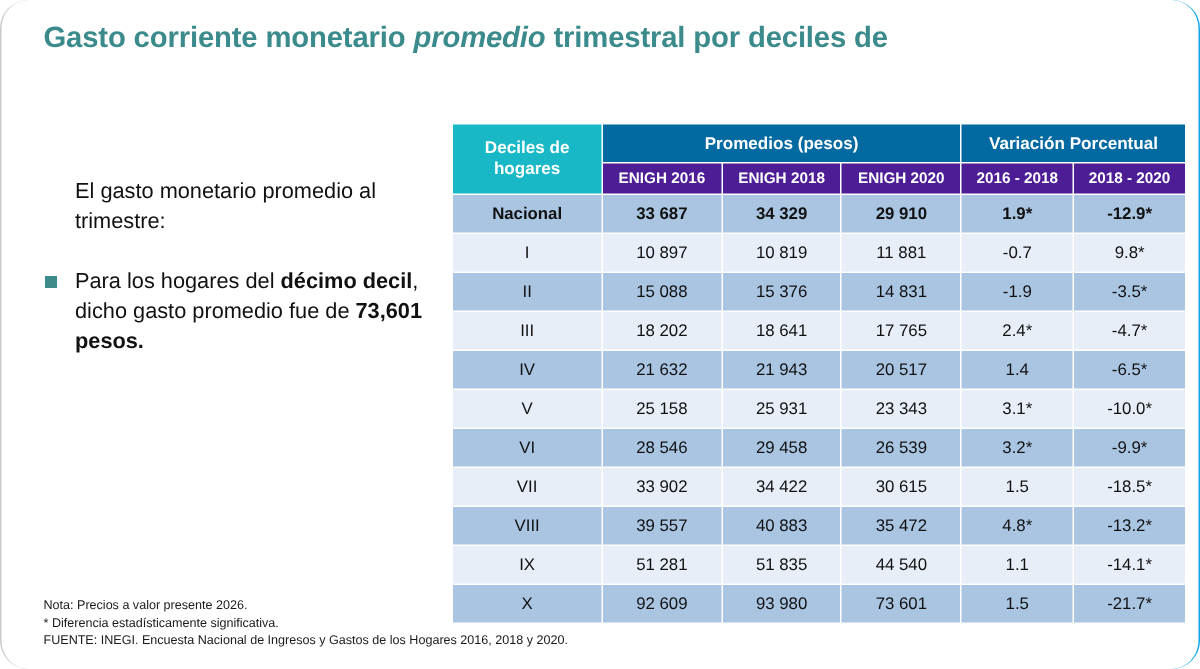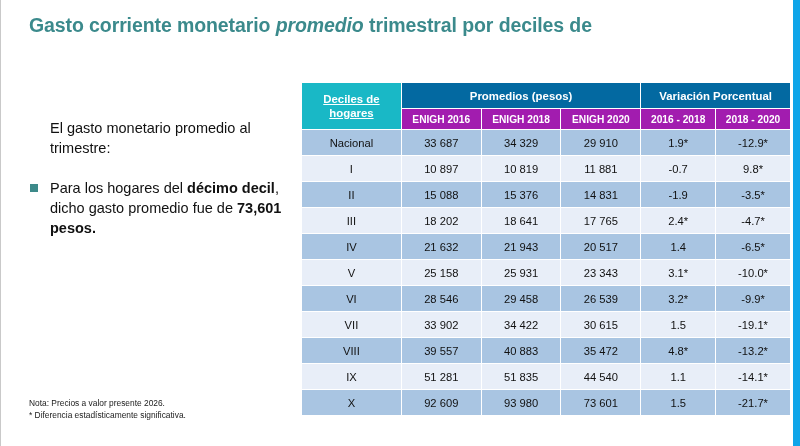--- a/index.html
+++ b/index.html
@@ -7,21 +7,22 @@
     width:800px; height:446px;
     background:#ffffff;
     font-family:"Liberation Sans", sans-serif;
     overflow:hidden;
   }
   #slide {
     position:relative;
     width:800px; height:446px;
     background:#ffffff;
     border-left:1px solid #c9c9c9;
-    border-right:7px solid #0ea5e9;
+    border-right:1px solid #0ea5e9;
+    border-radius:19px;
   }
 
   
   #title {
     position:absolute;
     left:28px; top:12px; width:720px;
     color:#3b8a8c;
     font-size:19.5px;
     font-weight:bold;
     line-height:26px;
@@ -88,36 +89,35 @@
     background:#0369a1;
     color:#ffffff;
     font-weight:bold;
     height:25px;
     font-size:11.4px;
   }
   th.grp.decil {
     background:#19b8c6;
     line-height:14px;
     padding:0 7px;
-    text-decoration:underline;
   }
   th.sub {
-    background:#a21caf;
+    background:#4c1d95;
     color:#ffffff;
     font-weight:bold;
     height:20px;
     font-size:10.2px;
   }
 
   
   tr.dark td { background:#a9c5e2; }
   tr.light td { background:#e8eef8; }
   td { height:25px; color:#111111; }
   td.lbl { font-weight:normal; }
-  tr.total td { font-weight:normal; }
+  tr.total td { font-weight:bold; }
 
   
   col.c0 { width:99px; }
   col.c1 { width:79px; }
   col.c2 { width:79px; }
   col.c3 { width:79px; }
   col.c4 { width:74px; }
   col.c5 { width:74px; }
 </style>
 </head>
@@ -137,20 +137,21 @@
     <div class="bullet">
       <span class="marker"></span>
       <span>Para los hogares del </span><b>décimo decil</b><span>, dicho gasto promedio fue de </span><b>73,601 pesos.</b>
     </div>
 
   </div>
 
   <div id="notes">
     <div>Nota: Precios a valor presente 2026.</div>
     <div>* Diferencia estadísticamente significativa.</div>
+    <div>FUENTE: INEGI. Encuesta Nacional de Ingresos y Gastos de los Hogares 2016, 2018 y 2020.</div>
   </div>
 
   <div id="table">
     <table>
       <colgroup>
         <col class="c0">
           <col class="c1">
           <col class="c2">
           <col class="c3">
           <col class="c4">
@@ -229,21 +230,21 @@
             <td>26 539</td>
             <td>3.2*</td>
             <td>-9.9*</td>
           </tr>
           <tr class="light">
             <td class="lbl">VII</td>
             <td>33 902</td>
             <td>34 422</td>
             <td>30 615</td>
             <td>1.5</td>
-            <td>-19.1*</td>
+            <td>-18.5*</td>
           </tr>
           <tr class="dark">
             <td class="lbl">VIII</td>
             <td>39 557</td>
             <td>40 883</td>
             <td>35 472</td>
             <td>4.8*</td>
             <td>-13.2*</td>
           </tr>
           <tr class="light">

